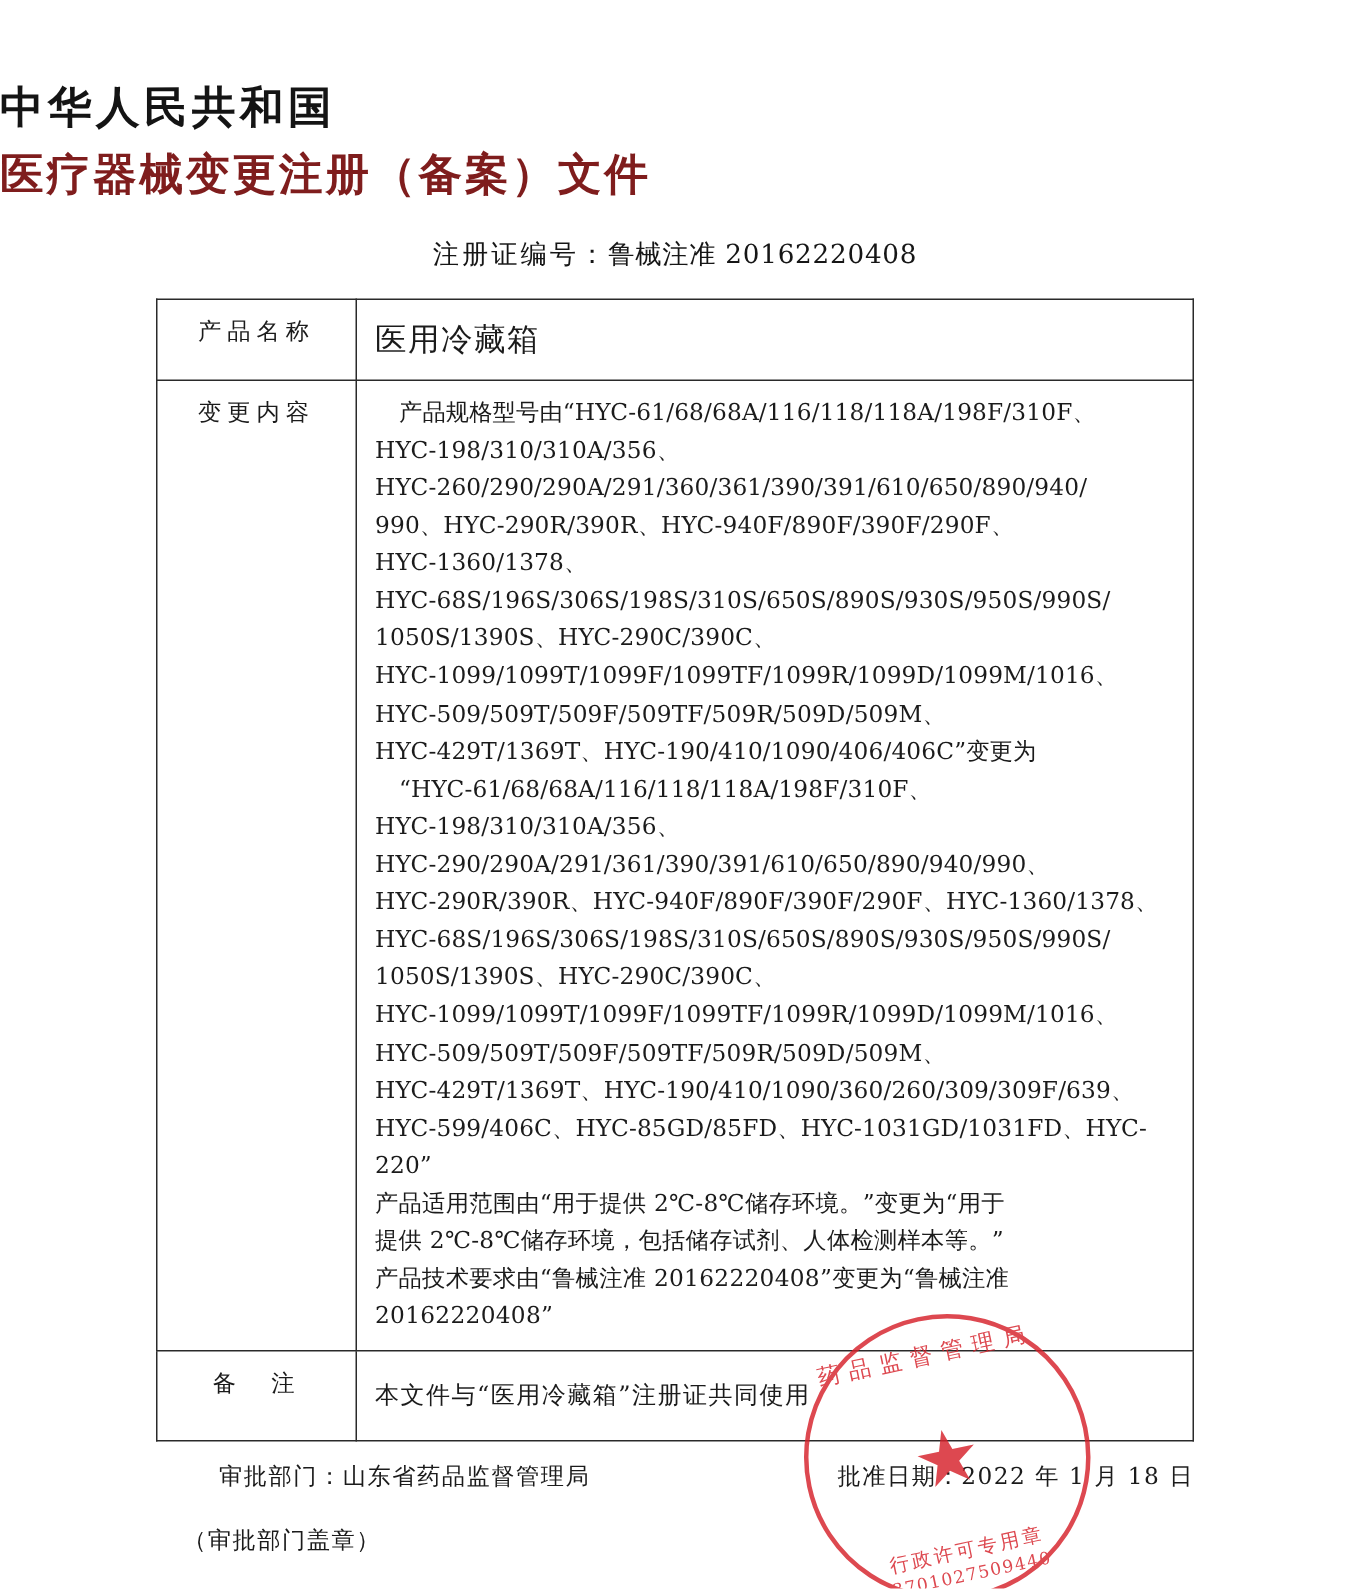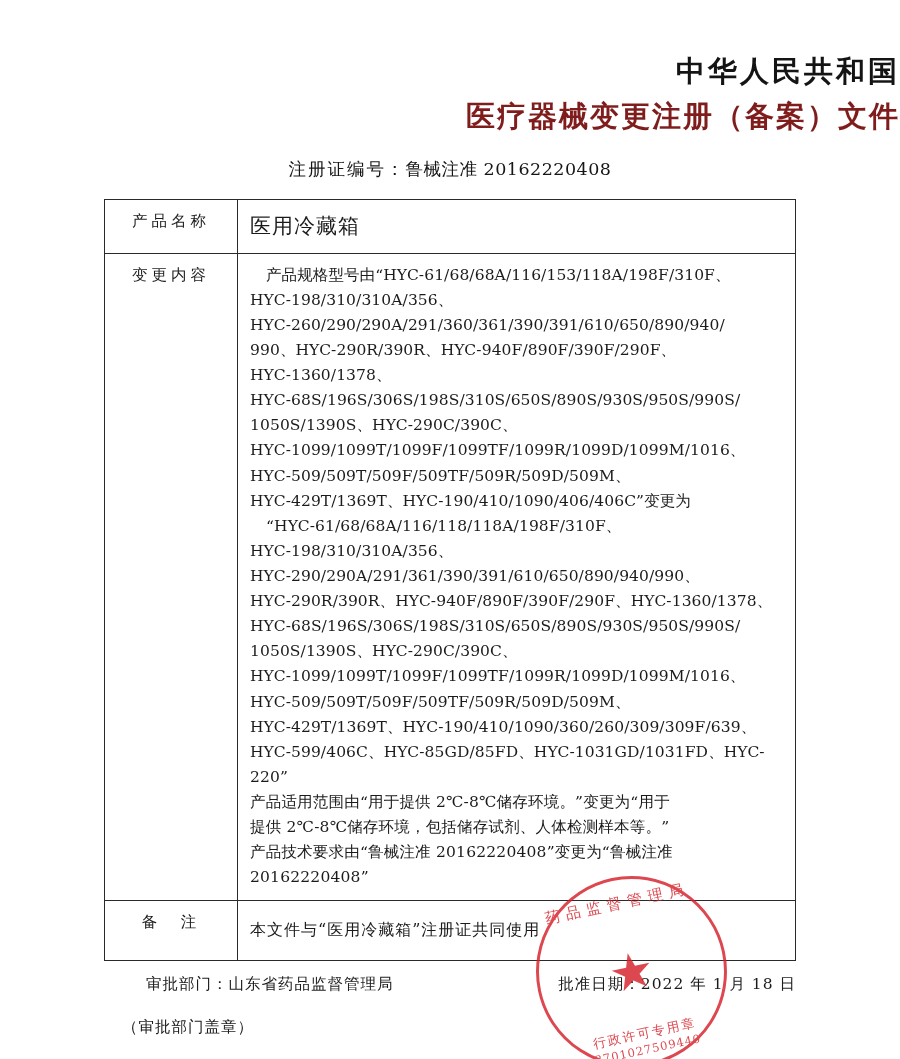--- a/index.html
+++ b/index.html
@@ -16,23 +16,22 @@
     overflow: hidden;
   }
   .page {
     position: relative;
     width: 900px;
     height: 1059px;
     box-sizing: border-box;
     padding: 0;
   }
   .title-block {
-    text-align: right;
+    text-align: left;
     padding-top: 52px;
-    padding-left: 16px;
   }
   .title-line1 {
     font-size: 29px;
     letter-spacing: 3px;
     font-weight: 700;
     font-family: "DejaVu Serif", "Liberation Serif", serif;
     color: #141414;
     line-height: 1.35;
   }
   .title-line2 {
@@ -189,21 +188,21 @@
   <table class="doc">
     <tbody>
         <tr class="row-name">
       <td class="label-cell">产品名称</td>
       <td class="value-cell">医用冷藏箱</td>
     </tr>
     <tr class="row-change">
       <td class="label-cell">变更内容</td>
       <td class="value-cell content-body">
         <div>
-          <p class="mono indent">产品规格型号由“HYC-61/68/68A/116/153/118A/198F/310F、</p>
+          <p class="mono indent">产品规格型号由“HYC-61/68/68A/116/118/118A/198F/310F、</p>
           <p class="mono">HYC-198/310/310A/356、</p>
           <p class="mono">HYC-260/290/290A/291/360/361/390/391/610/650/890/940/</p>
           <p class="mono">990、HYC-290R/390R、HYC-940F/890F/390F/290F、</p>
           <p class="mono">HYC-1360/1378、</p>
           <p class="mono">HYC-68S/196S/306S/198S/310S/650S/890S/930S/950S/990S/</p>
           <p class="mono">1050S/1390S、HYC-290C/390C、</p>
           <p class="mono">HYC-1099/1099T/1099F/1099TF/1099R/1099D/1099M/1016、</p>
           <p class="mono">HYC-509/509T/509F/509TF/509R/509D/509M、</p>
           <p class="mono">HYC-429T/1369T、HYC-190/410/1090/406/406C”变更为</p>
           <p class="mono indent">“HYC-61/68/68A/116/118/118A/198F/310F、</p>

